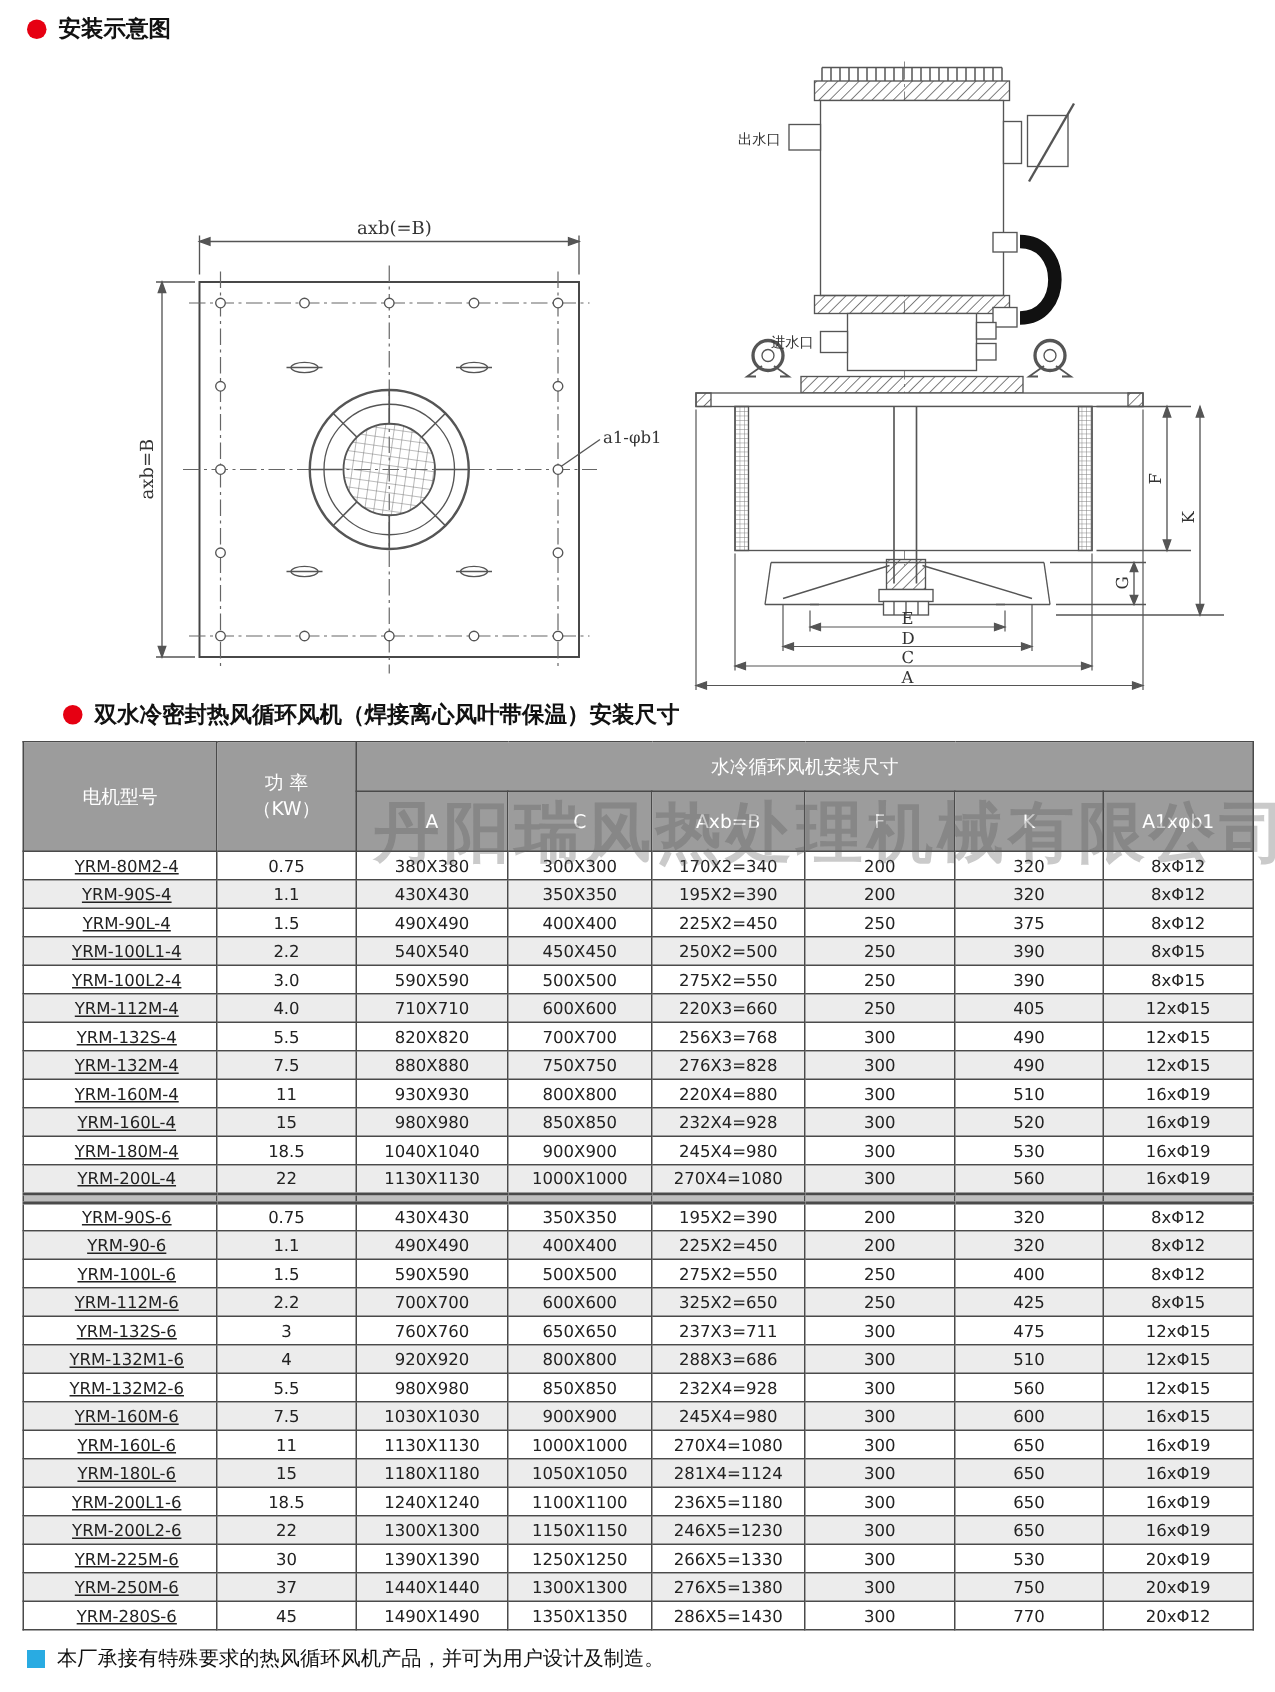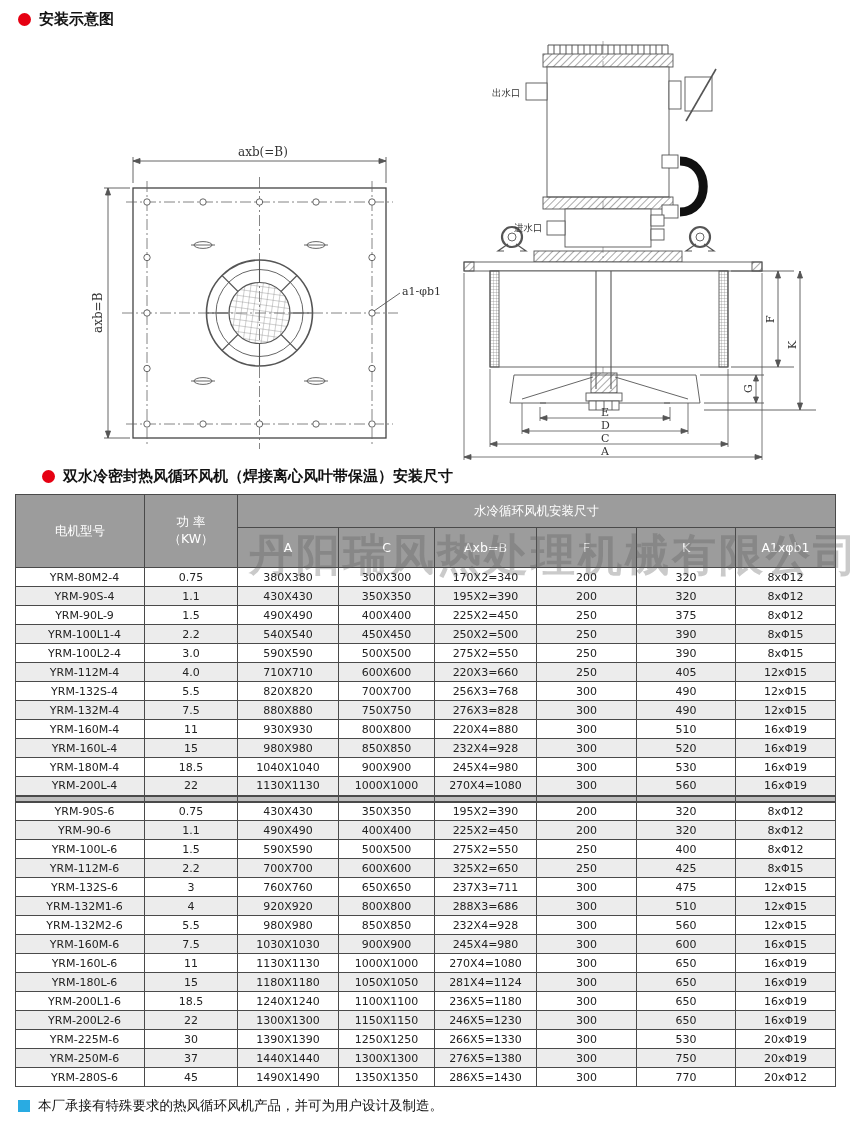--- a/index.html
+++ b/index.html
@@ -28,21 +28,21 @@
   table.spec th, table.spec td {
     border:1px solid #4a4a4a; text-align:center; vertical-align:middle;
     overflow:hidden; white-space:nowrap;
   }
   table.spec thead th {
     background:#9c9c9c; color:#ffffff; font-weight:normal; font-size:12.5px;
   }
   tr.hdr-top th { height:33px; }
   tr.hdr-sub th { height:40px; }
   table.spec td { height:19px; color:#222; }
-  td.cell-model { text-align:left; padding-left:9px; }
+  td.cell-model { text-align:left; padding-left:9px;text-decoration:underline; }
   tr.shade td { background:#ececec; }
   tr.plain td { background:#ffffff; }
   tr.sep td { background:#bdbdbd; height:6px; padding:0; border-top:2px solid #4a4a4a; border-bottom:2px solid #4a4a4a; }
   .watermark {
     position:absolute; left:186px; top:32px; z-index:5;
     font-size:44px; letter-spacing:3px; white-space:nowrap;
     color:rgba(90,90,90,0.32); pointer-events:none; font-weight:bold;margin-left:48px;
   }
   .footer-note {
     display:flex; align-items:center; gap:8px;
@@ -331,21 +331,21 @@
           <td class="cell-model">YRM-90S-4</td>
           <td>1.1</td>
           <td>430X430</td>
           <td>350X350</td>
           <td>195X2=390</td>
           <td>200</td>
           <td>320</td>
           <td>8xΦ12</td>
         </tr>
         <tr class="plain">
-          <td class="cell-model">YRM-90L-9</td>
+          <td class="cell-model">YRM-90L-4</td>
           <td>1.5</td>
           <td>490X490</td>
           <td>400X400</td>
           <td>225X2=450</td>
           <td>250</td>
           <td>375</td>
           <td>8xΦ12</td>
         </tr>
         <tr class="shade">
           <td class="cell-model">YRM-100L1-4</td>

